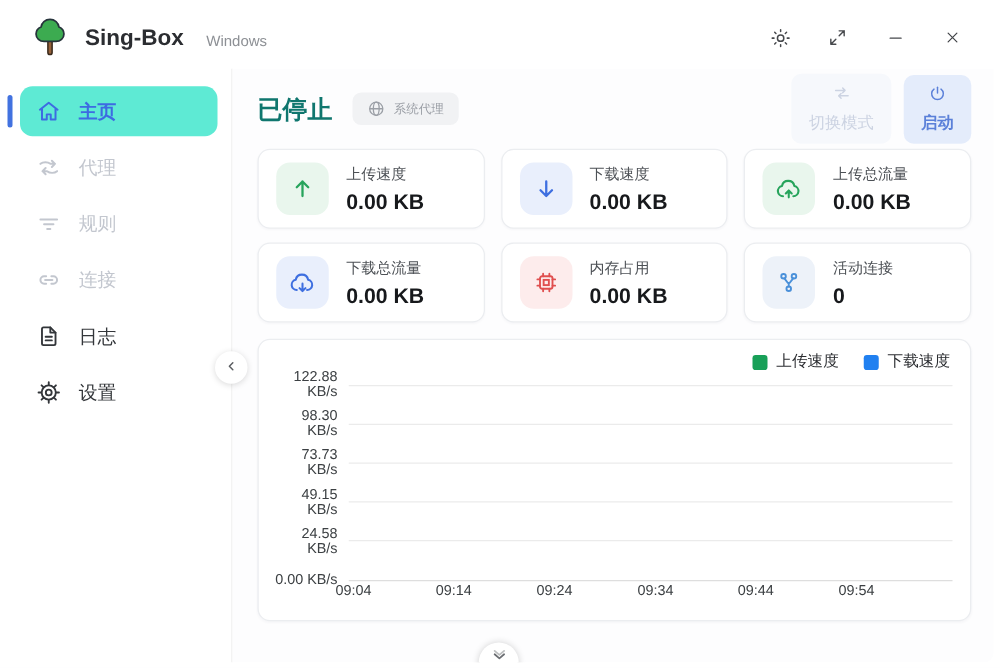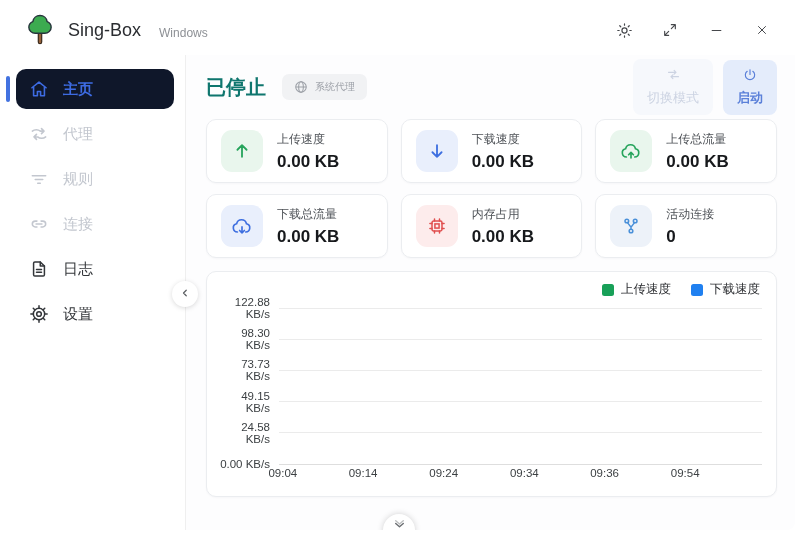--- a/index.html
+++ b/index.html
@@ -7,37 +7,37 @@
   body{background:
     radial-gradient(circle at 70% 10%, #2a2619 0%, rgba(0,0,0,0) 30%),
     radial-gradient(circle at 20% 90%, #24201ا 0%, rgba(0,0,0,0) 25%),
     #141310;}
   .window{position:absolute;top:5px;left:3px;right:5px;bottom:4px;background:#fff;
     border-radius:8px;overflow:hidden;display:flex;flex-direction:column;}
 
   
   .titlebar{height:50px;flex:0 0 50px;display:flex;align-items:center;padding:0 10px 0 22px;}
   .logo{width:30px;height:34px;display:flex;align-items:center;}
-  .app-title{font-size:18px;font-weight:400;color:#2b2d31;margin-left:13px;}
+  .app-title{font-size:18px;font-weight:700;color:#2b2d31;margin-left:13px;}
   .app-subtitle{font-size:12px;color:#8d9095;margin-left:18px;margin-top:5px;}
   .win-controls{margin-left:auto;display:flex;align-items:center;}
   .win-btn{width:46px;height:32px;display:flex;align-items:center;justify-content:center;
     color:#46484c;background:none;border:none;cursor:pointer;}
   .win-btn svg{display:block;}
 
   
   .app-body{flex:1;display:flex;min-height:0;position:relative;}
 
   
   .sidebar{width:183px;flex:0 0 183px;border-right:1px solid #efefef;padding-top:14px;
     position:relative;box-sizing:border-box;}
   .nav-item{height:40px;margin:0 11px 5px 13px;display:flex;align-items:center;gap:14px;
     padding-left:13px;border-radius:10px;font-size:15px;color:#33363a;cursor:pointer;position:relative;}
   .nav-item .nicon{width:20px;height:20px;display:flex;align-items:center;justify-content:center;flex:0 0 20px;}
-  .nav-item.active{background:#0f172a;color:#3d6be2;font-weight:700;}
+  .nav-item.active{background:#5eead4;color:#3d6be2;font-weight:700;}
   .nav-item.active::before{content:"";position:absolute;left:-10px;top:7px;width:4px;height:26px;
     border-radius:2px;background:#4272e0;}
   .nav-item.dim{color:#c3c7cf;}
   .collapse-btn{position:absolute;right:-13px;top:226px;width:26px;height:26px;border-radius:50%;
     background:#fff;box-shadow:0 1px 5px rgba(0,0,0,.15);display:flex;align-items:center;
     justify-content:center;color:#5a5d61;z-index:6;cursor:pointer;border:none;}
 
   
   .main{flex:1;min-width:0;padding:8px 18px 0 20px;background:#fdfdfe;position:relative;}
   .main-header{display:flex;align-items:center;height:36px;margin:6px 0 14px;}
@@ -349,21 +349,21 @@
             <span class="ytick">0.00 KB/s</span>
               <span class="gridline"></span>
           </div>
         </div>
 
         <div class="xlabels">
           <span style="left:0.8%">09:04</span>
           <span style="left:17.4%">09:14</span>
           <span style="left:34.1%">09:24</span>
           <span style="left:50.8%">09:34</span>
-          <span style="left:67.4%">09:36</span>
+          <span style="left:67.4%">09:44</span>
           <span style="left:84.1%">09:54</span>
         </div>
       </div>
 
     </main>
   </div>
 
   <button class="expander">
     <span>
       <svg width="13" height="11" viewBox="0 0 24 20" fill="none" stroke="currentColor" stroke-width="2.6" stroke-linecap="round" stroke-linejoin="round">

